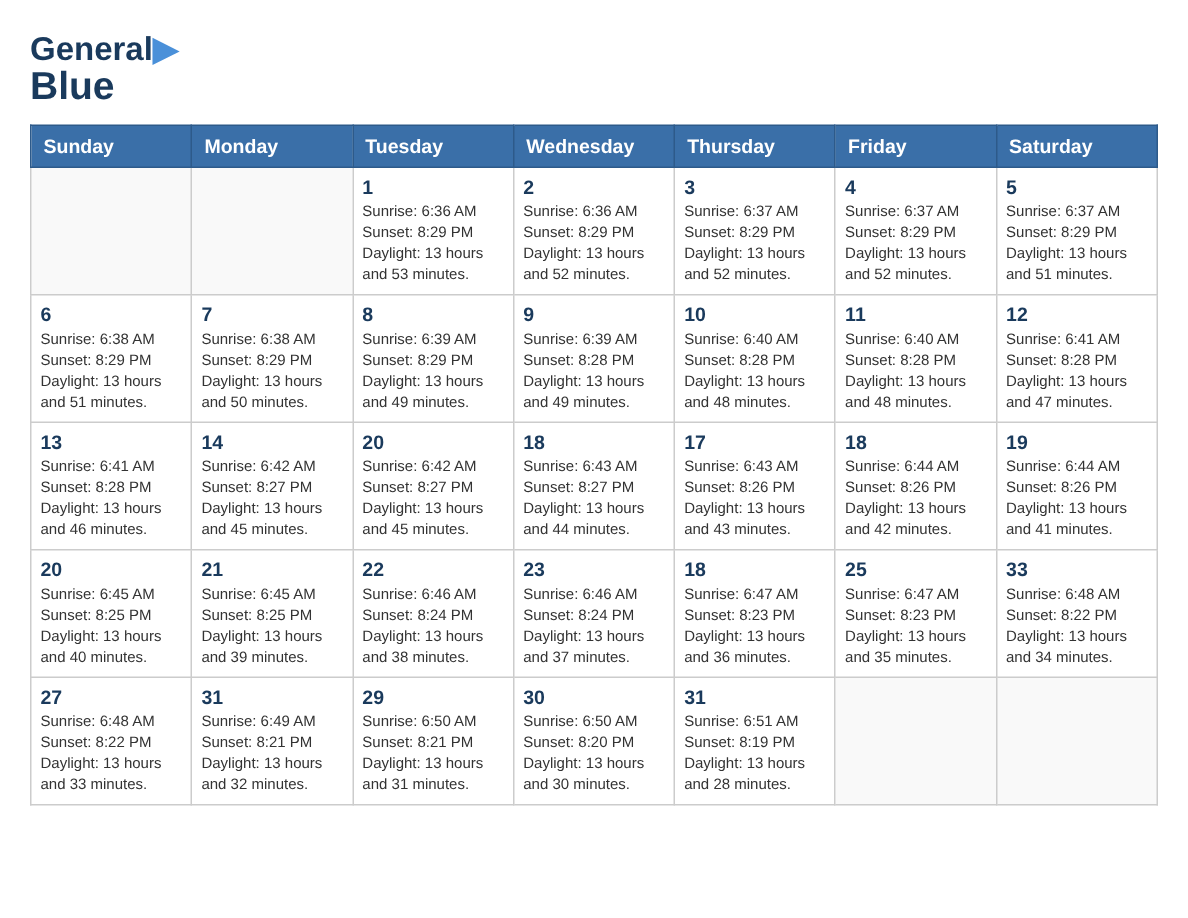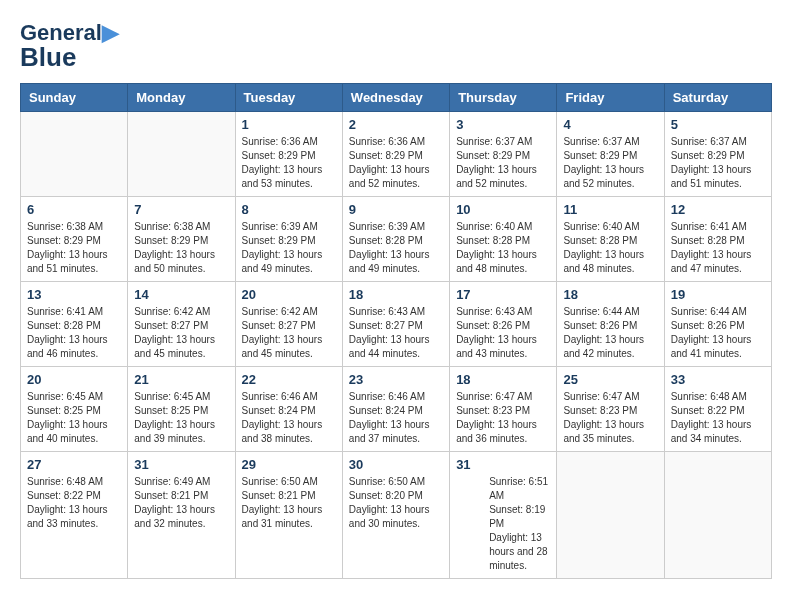--- a/index.html
+++ b/index.html
@@ -294,21 +294,21 @@
 Daylight: 13 hours and 31 minutes.</div>
         </td>
         <td>
           <span class="day-number">30</span>
           <div class="day-info" style="white-space: pre-line;">Sunrise: 6:50 AM
 Sunset: 8:20 PM
 Daylight: 13 hours and 30 minutes.</div>
         </td>
         <td>
           <span class="day-number">31</span>
-          <div class="day-info" style="white-space: pre-line; margin-left: 33px;">Sunrise: 6:51 AM
+          <div class="day-info" style="white-space: pre-line;">Sunrise: 6:51 AM
 Sunset: 8:19 PM
 Daylight: 13 hours and 28 minutes.</div>
         </td>
         <td class="empty"></td>
         <td class="empty"></td>
       </tr>
     </tbody>
 </table>
 
 </body></html>

